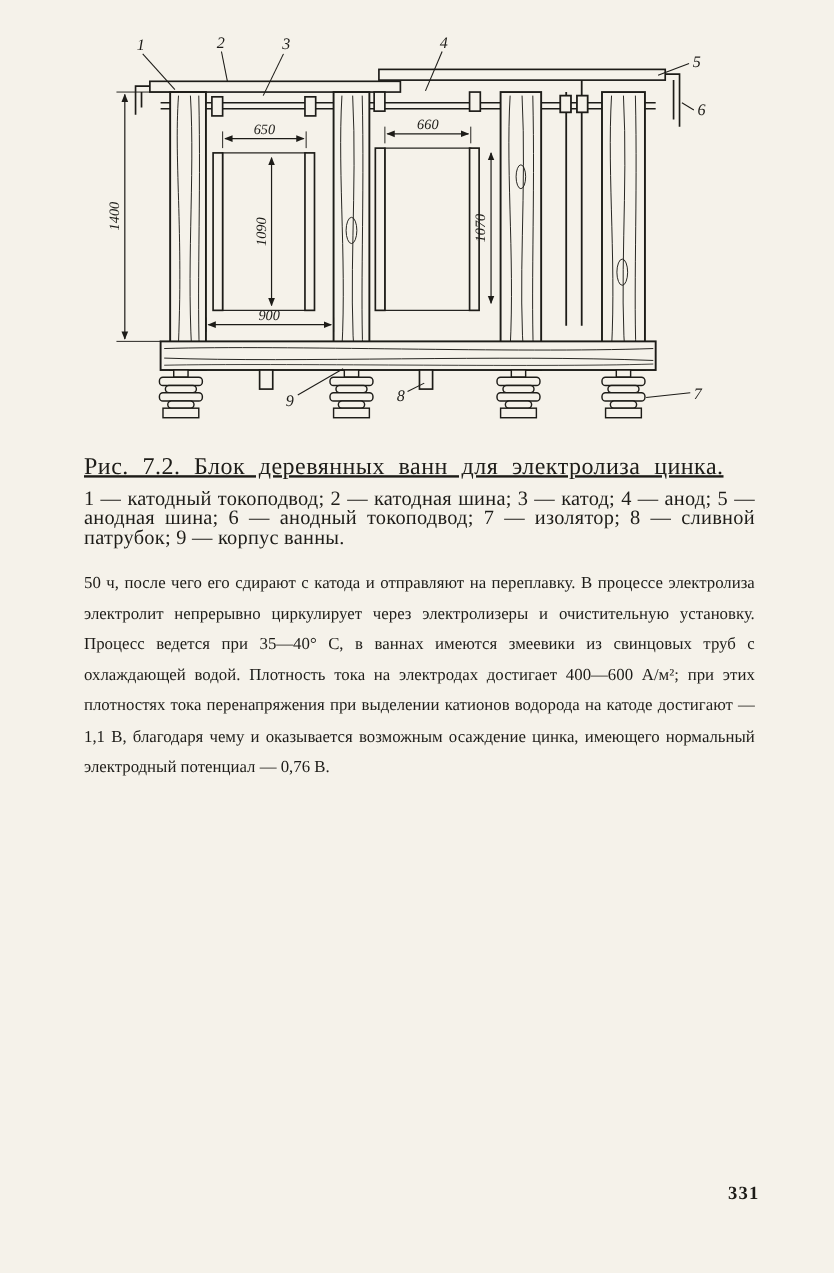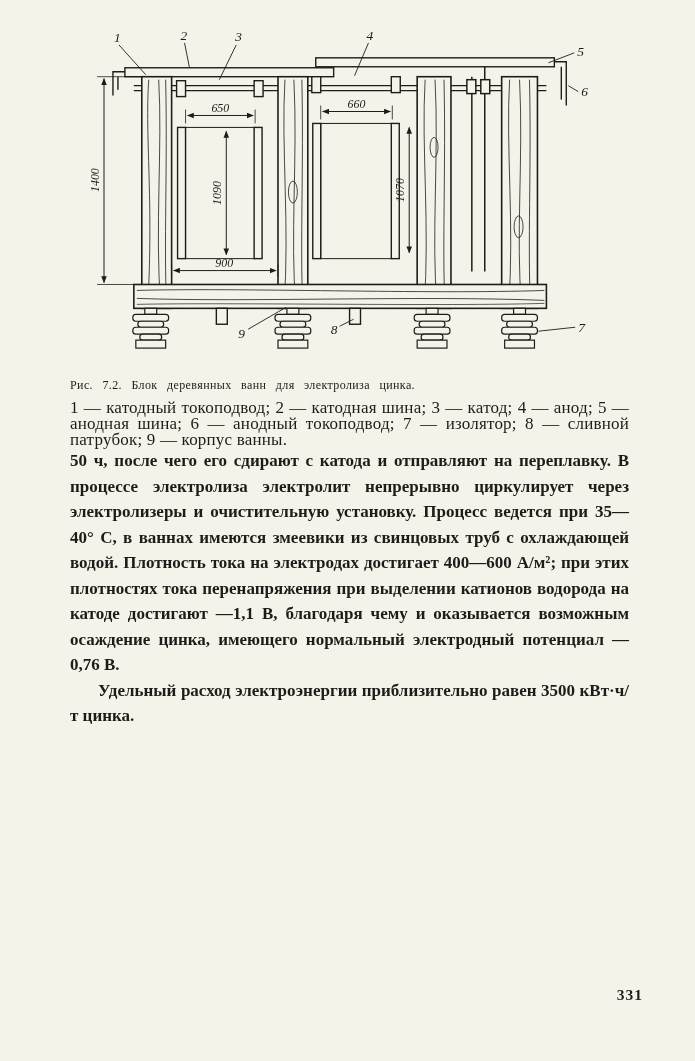--- a/index.html
+++ b/index.html
@@ -11,38 +11,39 @@
     box-sizing:border-box;
     padding:26px 66px 0 70px;
     font-family:"Liberation Serif", serif;
     color:#1d1c18;
     overflow:hidden;
   }
   .drawing{width:548px;margin:2px 0 0 16px;}
   .drawing svg{display:block;width:548px;height:338px;}
   .caption{
     margin-top:12px;
-    font-size:12px;
+    font-size:20px;
     letter-spacing:.4px;
     word-spacing:6px;
     white-space:nowrap;
+    text-decoration:underline;
   }
   .legend{
     margin-top:7px;
     font-size:17px;
     line-height:16px;
     text-align:justify;
     letter-spacing:.2px;
   }
-  .body-text{font-size:17px;line-height:25.5px;font-weight:bold;}
+  .body-text{margin-top:18px;font-size:14px;line-height:25.5px;}
   .body-text p{margin:0;text-align:justify;text-indent:28px;}
   .body-text p.no-indent{text-indent:0;}
   .page-number{
     position:absolute;
-    right:52px;top:986px;
+    right:62px;top:986px;
     font-size:15.5px;font-weight:700;letter-spacing:1px;
   }
   .dim-label{font-family:"Liberation Serif", serif;font-style:italic;font-size:12px;fill:#1d1c18;}
   .callout-label{font-family:"Liberation Serif", serif;font-style:italic;font-size:13.5px;fill:#1d1c18;}
 </style>
 </head>
 <body>
 
 <div class="page">
 
@@ -217,17 +218,16 @@
     </div>
 
     <figcaption>
       <div class="caption">Рис. 7.2. Блок деревянных ванн для электролиза цинка.</div>
       <div class="legend">1 — катодный токоподвод; 2 — катодная шина; 3 — катод; 4 — анод; 5 — анодная шина; 6 — анодный токоподвод; 7 — изолятор; 8 — сливной патрубок; 9 — корпус ванны.</div>
     </figcaption>
   </figure>
 
   <main class="body-text">
     <p class="no-indent">50 ч, после чего его сдирают с катода и отправляют  на переплавку. В процессе электролиза электролит непрерывно циркулирует через электролизеры и очистительную установку. Процесс ведется при 35—40° С, в ваннах имеются змеевики из свинцовых труб с охлаждающей водой. Плотность тока на электродах достигает 400—600 А/м²; при этих плотностях тока перенапряжения при выделении катионов водорода на катоде достигают —1,1 В, благодаря чему и оказывается возможным осаждение цинка, имеющего нормальный электродный потенциал — 0,76 В.</p>
-    <p>Удельный расход электроэнергии приблизительно равен 3500 кВт·ч/т цинка.</p>
   </main>
 
   <div class="page-number">331</div>
 </div>
 
 </body></html>

